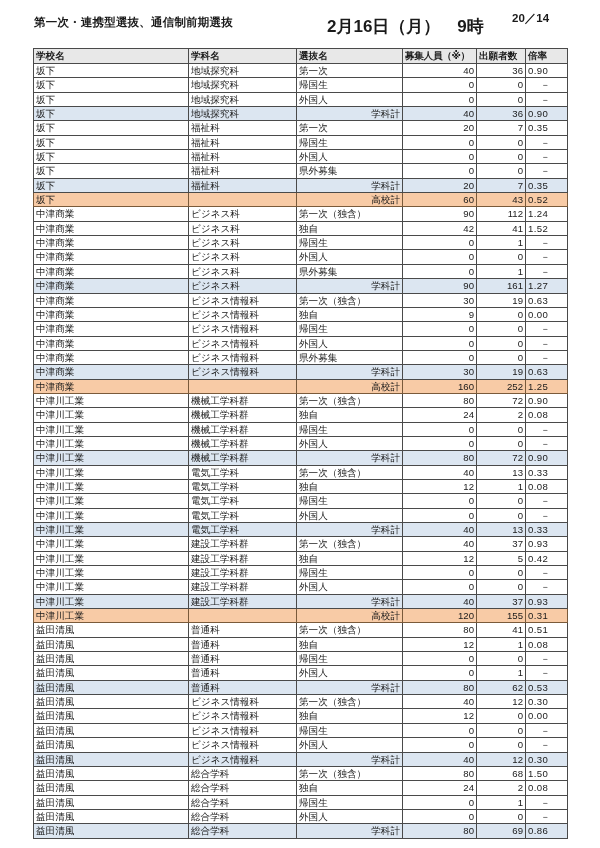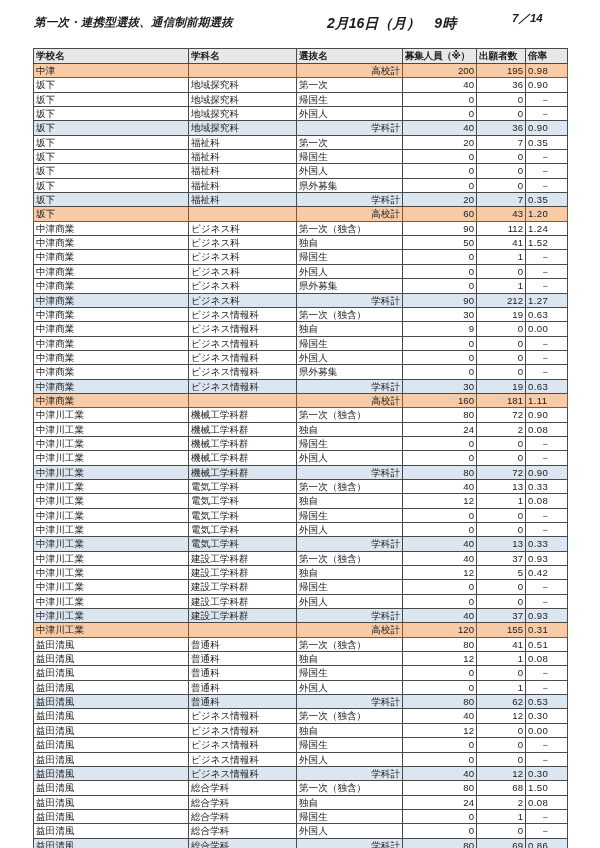--- a/index.html
+++ b/index.html
@@ -16,36 +16,35 @@
     position: relative;
   }
 
   
   .page-header {
     position: absolute;
     left: 0;
     top: 0;
     width: 600px;
     height: 48px;
-    font-style: italic;
   }
   .doc-title {
     position: absolute;
     left: 34px;
     top: 15px;
     font-size: 11.5px;
     letter-spacing: .2px;
     white-space: nowrap;
     font-weight: 600;
   }
   .doc-date {
     position: absolute;
     left: 327px;
     top: 15px;
-    font-size: 14px;
+    font-size: 17px;
     white-space: nowrap;
     font-weight: 600;
   }
   .doc-page {
     position: absolute;
     left: 512px;
     top: 11px;
     font-size: 11.5px;
     white-space: nowrap;
     font-weight: 600;
@@ -123,21 +122,21 @@
 
   tr.r-dept td.sel-right,
   tr.r-school td.sel-right { font-weight: 400; }
 </style>
 </head>
 <body>
 
 <div class="page-header">
   <div class="doc-title">第一次・連携型選抜、通信制前期選抜</div>
   <div class="doc-date">2月16日（月）　9時</div>
-  <div class="doc-page">7／14</div>
+  <div class="doc-page">20／14</div>
 </div>
 
 <div class="table-wrap">
   <table class="grid">
     <colgroup>
       <col class="c-school">
         <col class="c-dept">
         <col class="c-sel">
       <col class="c-cap">
         <col class="c-app">
@@ -147,28 +146,20 @@
       <tr>
         <th>学校名</th>
         <th>学科名</th>
         <th>選抜名</th>
         <th class="num-head h-cap">募集人員（※）</th>
         <th class="num-head">出願者数</th>
         <th class="num-head">倍率</th>
       </tr>
     </thead>
     <tbody id="table-body">
-        <tr class="r-school">
-          <td>中津</td>
-          <td></td>
-          <td class="sel-right">高校計</td>
-          <td class="num">200</td>
-          <td class="num">195</td>
-          <td class="rate">0.98</td>
-        </tr>
         <tr class="r-normal">
           <td>坂下</td>
           <td>地域探究科</td>
           <td>第一次</td>
           <td class="num">40</td>
           <td class="num">36</td>
           <td class="rate">0.90</td>
         </tr>
         <tr class="r-normal">
           <td>坂下</td>
@@ -233,35 +224,35 @@
           <td class="num">20</td>
           <td class="num">7</td>
           <td class="rate">0.35</td>
         </tr>
         <tr class="r-school">
           <td>坂下</td>
           <td></td>
           <td class="sel-right">高校計</td>
           <td class="num">60</td>
           <td class="num">43</td>
-          <td class="rate">1.20</td>
+          <td class="rate">0.52</td>
         </tr>
         <tr class="r-normal">
           <td>中津商業</td>
           <td>ビジネス科</td>
           <td>第一次（独含）</td>
           <td class="num">90</td>
           <td class="num">112</td>
           <td class="rate">1.24</td>
         </tr>
         <tr class="r-normal">
           <td>中津商業</td>
           <td>ビジネス科</td>
           <td>独自</td>
-          <td class="num">50</td>
+          <td class="num">42</td>
           <td class="num">41</td>
           <td class="rate">1.52</td>
         </tr>
         <tr class="r-normal">
           <td>中津商業</td>
           <td>ビジネス科</td>
           <td>帰国生</td>
           <td class="num">0</td>
           <td class="num">1</td>
           <td class="rate dash">－</td>
@@ -280,21 +271,21 @@
           <td>県外募集</td>
           <td class="num">0</td>
           <td class="num">1</td>
           <td class="rate dash">－</td>
         </tr>
         <tr class="r-dept">
           <td>中津商業</td>
           <td>ビジネス科</td>
           <td class="sel-right">学科計</td>
           <td class="num">90</td>
-          <td class="num">212</td>
+          <td class="num">161</td>
           <td class="rate">1.27</td>
         </tr>
         <tr class="r-normal">
           <td>中津商業</td>
           <td>ビジネス情報科</td>
           <td>第一次（独含）</td>
           <td class="num">30</td>
           <td class="num">19</td>
           <td class="rate">0.63</td>
         </tr>
@@ -336,22 +327,22 @@
           <td class="sel-right">学科計</td>
           <td class="num">30</td>
           <td class="num">19</td>
           <td class="rate">0.63</td>
         </tr>
         <tr class="r-school">
           <td>中津商業</td>
           <td></td>
           <td class="sel-right">高校計</td>
           <td class="num">160</td>
-          <td class="num">181</td>
-          <td class="rate">1.11</td>
+          <td class="num">252</td>
+          <td class="rate">1.25</td>
         </tr>
         <tr class="r-normal">
           <td>中津川工業</td>
           <td>機械工学科群</td>
           <td>第一次（独含）</td>
           <td class="num">80</td>
           <td class="num">72</td>
           <td class="rate">0.90</td>
         </tr>
         <tr class="r-normal">

